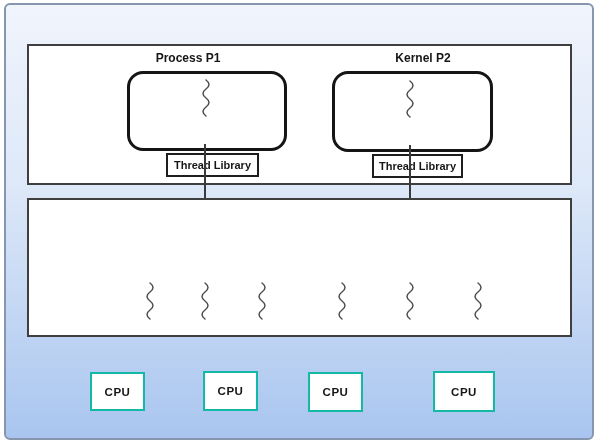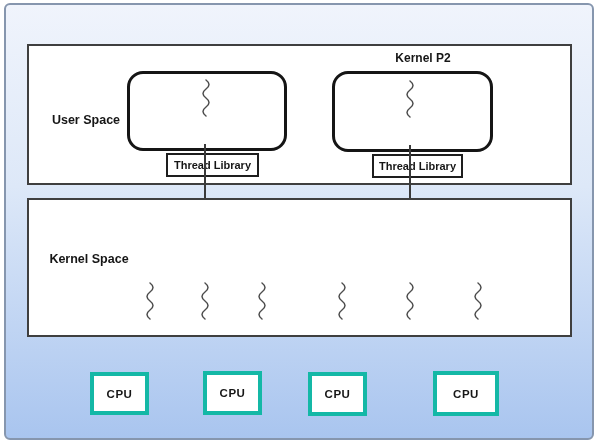--- a/index.html
+++ b/index.html
@@ -40,39 +40,39 @@
   .squiggle{position:absolute;width:14px;height:40px;}
   .sq-p1{left:199px;top:78px;}
   .sq-p2{left:403px;top:79px;}
   .sq-k1{left:143px;top:281px;}
   .sq-k2{left:198px;top:281px;}
   .sq-k3{left:255px;top:281px;}
   .sq-k4{left:335px;top:281px;}
   .sq-k5{left:403px;top:281px;}
   .sq-k6{left:471px;top:281px;}
   .cpu-box{
-    position:absolute;background:#fff;border:4px solid #14b8a6;
+    position:absolute;background:#fff;border:2px solid #14b8a6;
     display:flex;align-items:center;justify-content:center;
     font-size:11.5px;font-weight:bold;letter-spacing:0.5px;
   }
   .cpu1{left:90px;top:372px;width:51px;height:35px;}
   .cpu2{left:203px;top:371px;width:51px;height:36px;}
   .cpu3{left:308px;top:372px;width:51px;height:36px;}
   .cpu4{left:433px;top:371px;width:58px;height:37px;}
 </style>
 </head>
 <body>
 
 <div id="canvas">
 
   <div class="frame"></div>
 
   <div class="space-box user"></div>
-  <div class="space-label user">User Space</div>
 
+  <div class="proc-title p1">Process P1</div>
   <div class="process-box p1"></div>
   <span class="squiggle sq-p1">
     <svg width="14" height="40" viewBox="0 0 14 40">
         <path d="M7,2 Q13,6.5 7,11 Q1,15.5 7,20 Q13,24.5 7,29 Q1,33.5 7,38" fill="none" stroke="#4d4d4d" stroke-width="1.5" stroke-linecap="round"></path>
       </svg>
   </span>
   <div class="tl-box p1">Thread Library</div>
 
   <div class="proc-title p2">Kernel P2</div>
   <div class="process-box p2"></div>
@@ -82,21 +82,20 @@
       </svg>
   </span>
   <div class="tl-box p2">Thread Library</div>
 
   <div class="conn-solid c1s"></div>
   <div class="conn-dotted c1d"></div>
   <div class="conn-solid c2s"></div>
   <div class="conn-dotted c2d"></div>
 
   <div class="space-box kernel"></div>
-  <div class="space-label kernel">Kernel Space</div>
 
   <span class="squiggle sq-k1">
     <svg width="14" height="40" viewBox="0 0 14 40">
         <path d="M7,2 Q13,6.5 7,11 Q1,15.5 7,20 Q13,24.5 7,29 Q1,33.5 7,38" fill="none" stroke="#4d4d4d" stroke-width="1.5" stroke-linecap="round"></path>
       </svg>
   </span>
   <span class="squiggle sq-k2">
     <svg width="14" height="40" viewBox="0 0 14 40">
         <path d="M7,2 Q13,6.5 7,11 Q1,15.5 7,20 Q13,24.5 7,29 Q1,33.5 7,38" fill="none" stroke="#4d4d4d" stroke-width="1.5" stroke-linecap="round"></path>
       </svg>

